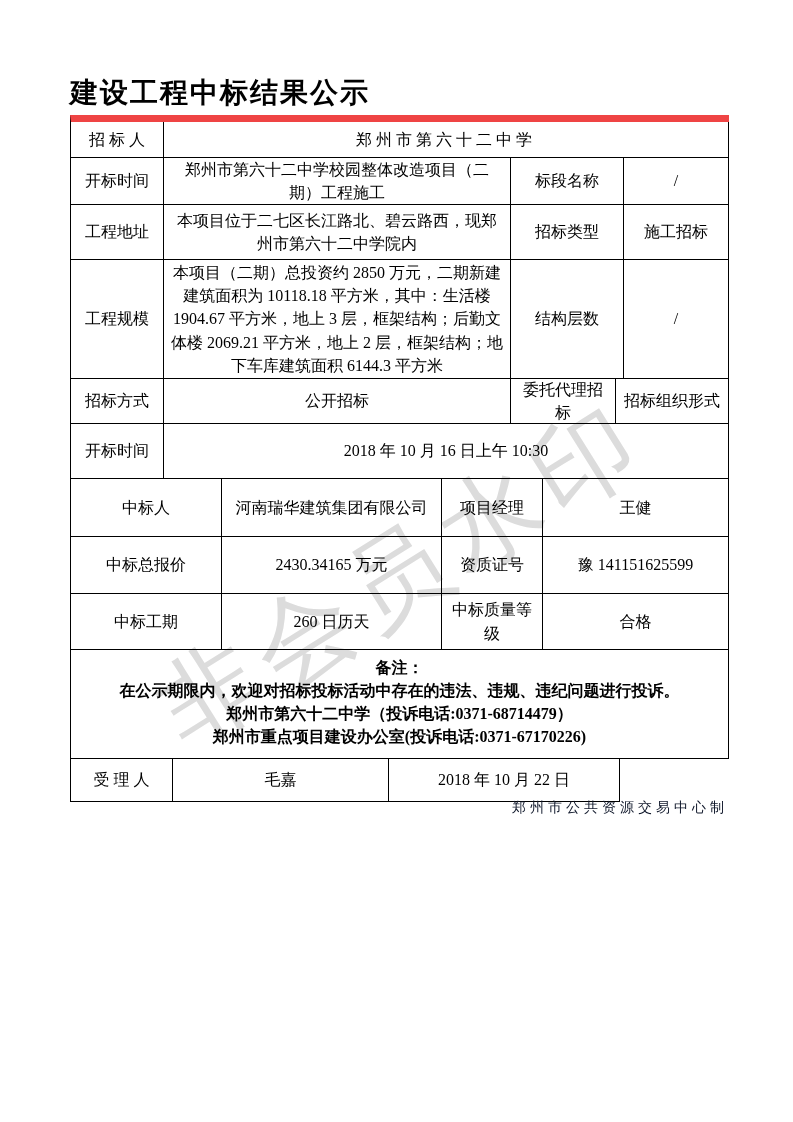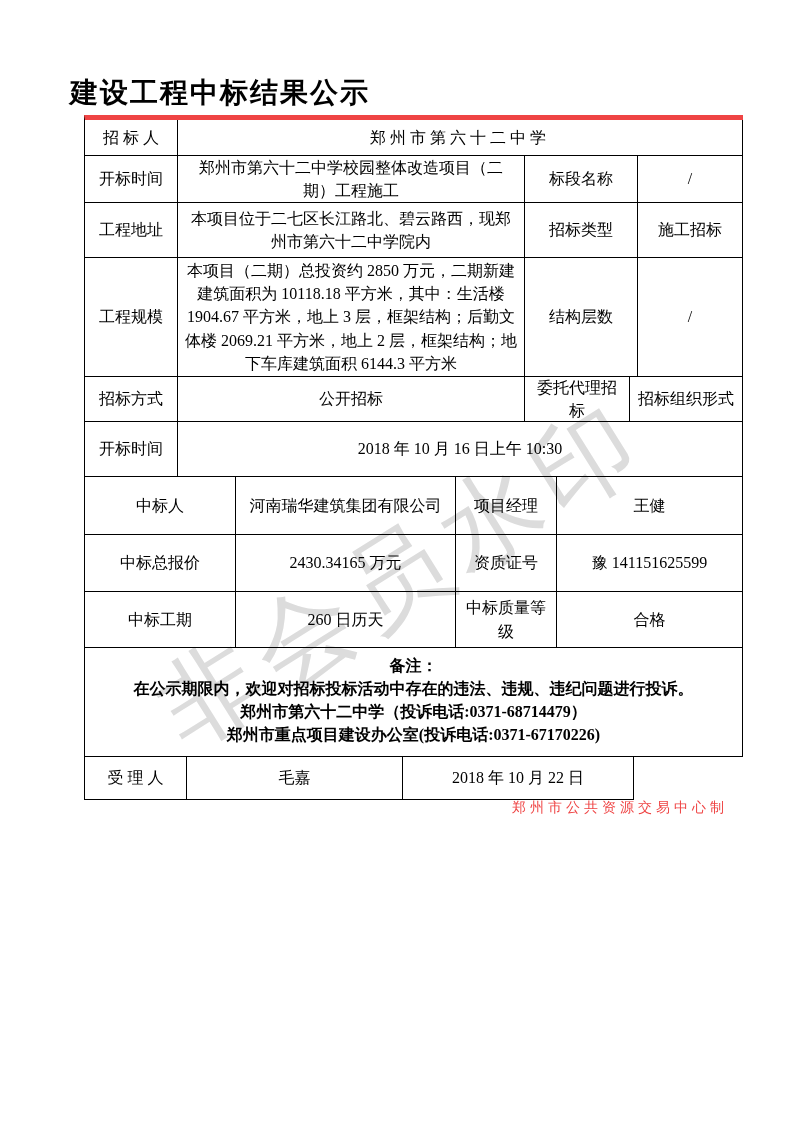--- a/index.html
+++ b/index.html
@@ -15,37 +15,37 @@
     font-family:"Liberation Sans","DejaVu Sans",sans-serif;
     font-size:100px; letter-spacing:10px; color:#dcdcdc; white-space:nowrap;
     pointer-events:none;
   }
   .doc-title {
     position:absolute; top:76px; left:70px; width:658px; z-index:1;
     font-family:"Liberation Sans","DejaVu Sans",sans-serif;
     font-size:28px; font-weight:bold; letter-spacing:2px; line-height:34px;
   }
   .doc-table {
-    position:absolute; left:84px; top:115px; width:658px; z-index:1;
-    border-top:5px solid #ef4444; border-left:1px solid #000;
+    position:absolute; left:70px; top:115px; width:658px; z-index:1;
+    border-top:7px solid #ef4444; border-left:1px solid #000;
     font-size:16px;
   }
   .row { display:flex; }
   .cell {
     box-sizing:border-box; border-right:1px solid #000; border-bottom:1px solid #000;
     display:flex; align-items:center; justify-content:center;
     text-align:center; line-height:1.45; padding:2px 6px; background:transparent;
   }
   .spaced { letter-spacing:4px; }
   .remarks-cell {
     display:block; text-align:center; padding:6px 12px; line-height:23px;font-weight:bold;
   }
   .doc-footer {
     position:absolute; top:799px; left:70px; width:658px; z-index:1;
-    text-align:right; color:#ef4444; font-size:14px; letter-spacing:4px;
+    text-align:right; color:#0f172a; font-size:14px; letter-spacing:4px;
   }
 </style>
 </head>
 <body>
 
 <div class="page">
 
   <div class="watermark">非会员水印</div>
 
   <div class="doc-title">建设工程中标结果公示</div>

